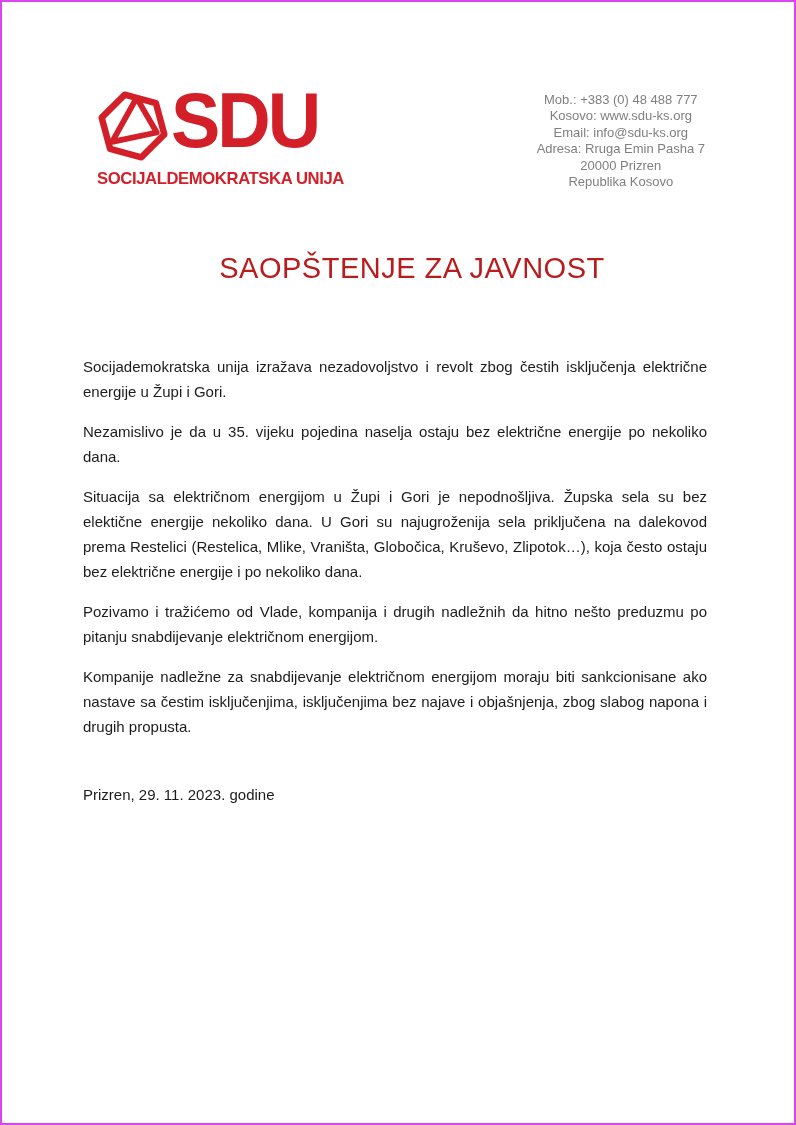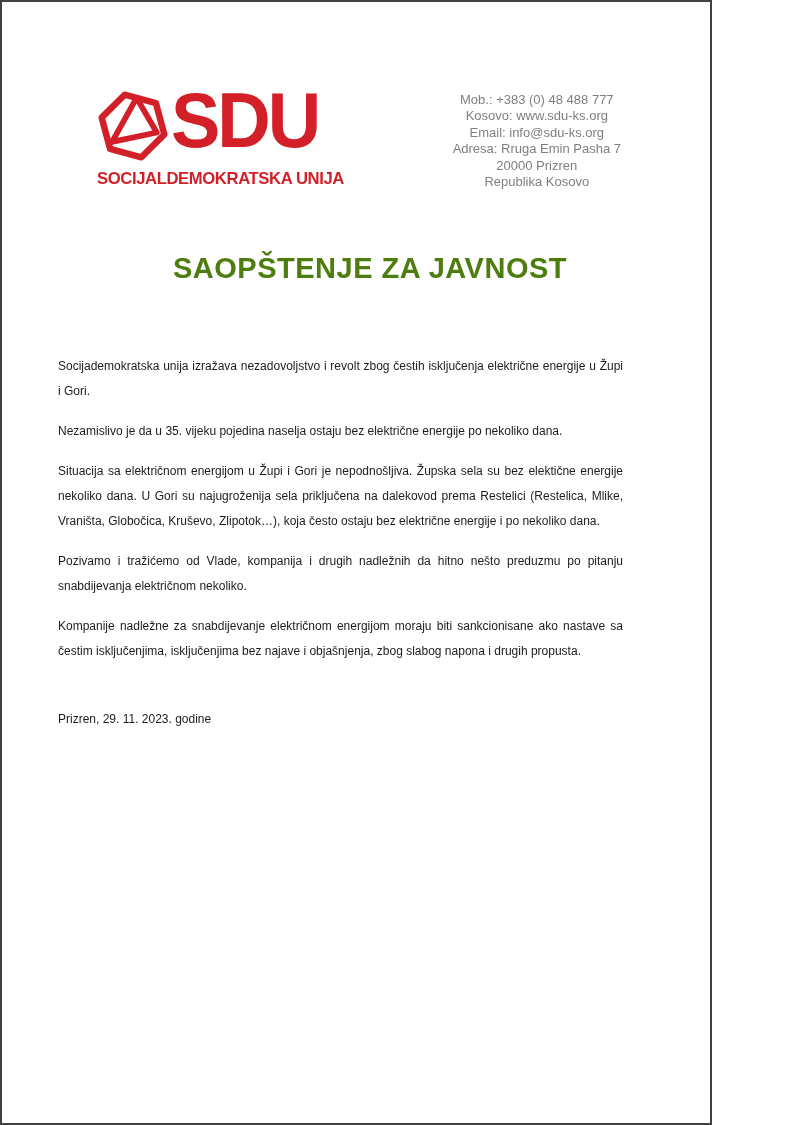--- a/index.html
+++ b/index.html
@@ -2,24 +2,24 @@
 <html><head>
 <meta charset="utf-8">
 <style>
   * { margin: 0; padding: 0; box-sizing: border-box; }
   html, body { background: #ffffff; }
   body {
     font-family: "Liberation Sans", sans-serif;
     width: 796px;
   }
   .page {
-    width: 712px;
+    width: 796px;
     height: 1125px;
     background: #ffffff;
-    border: 2px solid #404040;
+    border: 2px solid #d946ef;
     position: relative;
     overflow: hidden;
   }
 
   
   .header {
     display: flex;
     justify-content: space-between;
     align-items: flex-start;
     padding: 86px 89px 0 95px;
@@ -56,31 +56,31 @@
     font-size: 13px;
     line-height: 16.4px;
     padding-top: 4px;
   }
 
   
   .title {
     margin-top: 62px;
     text-align: center;
     font-size: 29px;
-    font-weight: 700;
+    font-weight: 400;
     letter-spacing: 0.5px;
-    color: #4d7c0f;
+    color: #b91c1c;
     padding-left: 28px;
   }
 
   
   .doc-body {
-    margin: 69px 87px 0 56px;
+    margin: 69px 87px 0 81px;
     color: #1c1c1c;
-    font-size: 12px;
+    font-size: 15px;
     line-height: 25px;
     text-align: justify;
   }
   .doc-body p { margin: 0 0 15px 0; }
   .date-line {
     margin-top: 43px;
     text-align: left;
   }
 </style>
 </head>
@@ -113,18 +113,18 @@
     </div>
 
   </div>
 
   <div class="title">SAOPŠTENJE ZA JAVNOST</div>
 
   <div class="doc-body">
     <p>Socijademokratska unija izražava nezadovoljstvo i revolt zbog čestih isključenja električne energije u Župi i Gori.</p>
     <p>Nezamislivo je da u 35. vijeku pojedina naselja ostaju bez električne energije po nekoliko dana.</p>
     <p>Situacija sa električnom energijom u Župi i Gori je nepodnošljiva. Župska sela su bez elektične energije nekoliko dana. U Gori su najugroženija sela priključena na dalekovod prema Restelici (Restelica, Mlike, Vraništa, Globočica, Kruševo, Zlipotok…), koja često ostaju bez električne energije i po nekoliko dana.</p>
-    <p>Pozivamo i tražićemo od Vlade, kompanija i drugih nadležnih da hitno nešto preduzmu po pitanju snabdijevanja električnom nekoliko.</p>
+    <p>Pozivamo i tražićemo od Vlade, kompanija i drugih nadležnih da hitno nešto preduzmu po pitanju snabdijevanje električnom energijom.</p>
     <p>Kompanije nadležne za snabdijevanje električnom energijom moraju biti sankcionisane ako nastave sa čestim isključenjima, isključenjima bez najave i objašnjenja, zbog slabog napona i drugih propusta.</p>
     <div class="date-line">Prizren, 29. 11. 2023. godine</div>
   </div>
 
 </div>
 
 </body></html>

